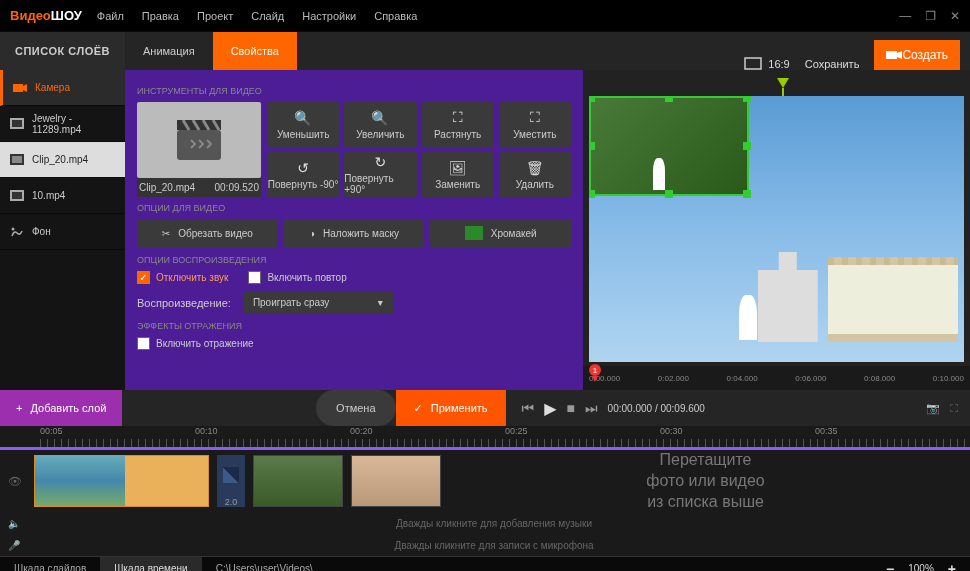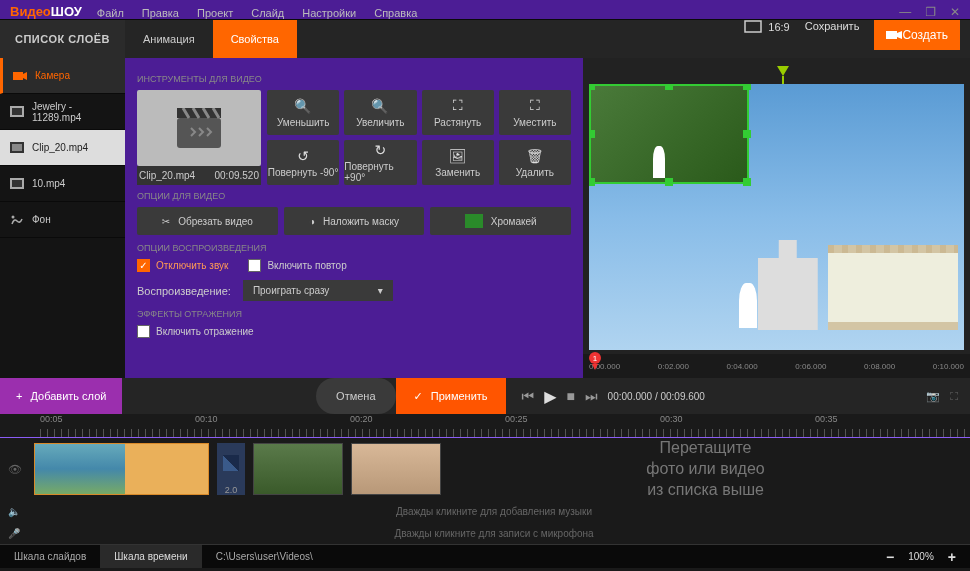--- a/index.html
+++ b/index.html
@@ -1,30 +1,30 @@
 <!DOCTYPE html>
 <html><head>
 <meta charset="utf-8">
 <style>
 * { margin: 0; padding: 0; box-sizing: border-box; font-family: Arial, sans-serif; }
 body { background: #1a1a1a; color: #ccc; font-size: 11px; width: 970px; height: 571px; overflow: hidden; user-select: none; }
 
-.menubar { height: 20px; background: #4c1d95; display: flex; align-items: flex-end; padding: 0 10px; border-bottom: 1px solid #0a0a0a; }
+.menubar { height: 32px; background: #000000; display: flex; align-items: center; padding: 0 10px; border-bottom: 1px solid #0a0a0a; }
 .logo { font-weight: bold; font-size: 13px; margin-right: 15px; }
 .logo .v { color: #ff6600; }
 .logo .s { color: #fff; }
 .menu-item { color: #bbb; margin-right: 18px; cursor: pointer; }
 .window-controls { margin-left: auto; display: flex; gap: 14px; color: #888; font-size: 12px; }
 .window-controls span { cursor: pointer; }
 
 .topbar { height: 38px; background: #252525; display: flex; align-items: stretch; }
 .layers-title { width: 125px; background: #2b2b2b; display: flex; align-items: center; justify-content: center; font-size: 11px; font-weight: bold; letter-spacing: 0.5px; }
 .tab { padding: 0 18px; display: flex; align-items: center; cursor: pointer; color: #ccc; }
 .tab.active { background: #ff6600; color: #fff; }
-.preview-header { margin-left: auto; display: flex; align-items: flex-start; padding: 0 10px; gap: 15px; }
+.preview-header { margin-left: auto; display: flex; align-items: flex-end; padding: 0 10px; gap: 15px; }
 .aspect { display: flex; align-items: center; gap: 6px; color: #ddd; }
 .save-btn { color: #ddd; cursor: pointer; }
 .create-btn { background: #ff6600; color: #fff; padding: 8px 12px; cursor: pointer; display: flex; align-items: center; gap: 0; font-size: 12px; }
 
 .main { display: flex; height: 320px; }
 .sidebar { width: 125px; background: #141414; }
 .layer { height: 36px; display: flex; align-items: center; padding: 0 10px; gap: 8px; cursor: pointer; font-size: 10px; border-bottom: 1px solid #0a0a0a; }
 .layer.camera { background: #2b2b2b; color: #ff6600; border-left: 3px solid #ff6600; }
 .layer.selected { background: #ddd; color: #222; }
 .layer-icon { width: 14px; height: 12px; display: inline-flex; align-items: center; justify-content: center; }
@@ -64,21 +64,21 @@
 .action-bar { height: 36px; background: #252525; display: flex; align-items: center; }
 .add-layer { background: #9b2fae; color: #fff; height: 100%; padding: 0 16px; display: flex; align-items: center; gap: 8px; cursor: pointer; font-size: 11px; }
 .cancel-btn { margin-left: auto; background: #3a3a3a; height: 100%; padding: 0 20px; display: flex; align-items: center; cursor: pointer; border-radius: 18px; }
 .apply-btn { background: #ff5500; color: #fff; height: 100%; padding: 0 18px; display: flex; align-items: center; gap: 8px; cursor: pointer; }
 .transport { display: flex; align-items: center; gap: 10px; padding: 0 16px; color: #999; }
 .transport-btn { cursor: pointer; font-size: 14px; }
 .time-display { font-size: 10px; color: #ccc; }
 .rec-icons { margin-left: auto; display: flex; gap: 10px; padding: 0 12px; color: #666; }
 
 .timeline-area { background: #1a1a1a; }
-.time-ruler { height: 24px; display: flex; position: relative; border-bottom: 1px solid #8b5cf6; }
+.time-ruler { height: 24px; display: flex; position: relative; border-bottom: 3px solid #8b5cf6; }
 .time-ruler-labels { display: flex; width: 100%; padding-left: 40px; }
 .time-label { flex: 1; font-size: 9px; color: #888; text-align: left; }
 .tick-marks { position: absolute; bottom: 0; left: 40px; right: 0; height: 8px; background: repeating-linear-gradient(90deg, #555 0, #555 1px, transparent 1px, transparent 7px); }
 
 .clips-row { height: 62px; display: flex; align-items: center; padding: 4px 8px; gap: 8px; }
 .clip-toggle { width: 18px; color: #666; cursor: pointer; }
 .clip { height: 52px; border: 1px solid #444; position: relative; }
 .clip.orange { border-color: #d98a2a; background: #d98a2a; }
 .clip-thumb { height: 100%; background: linear-gradient(180deg, #6ab 0%, #48a 50%, #7a6 100%); }
 .trans-icon { width: 28px; height: 52px; background: #2a3a5a; display: flex; flex-direction: column; align-items: center; justify-content: flex-end; color: #999; font-size: 9px; position: relative; }

